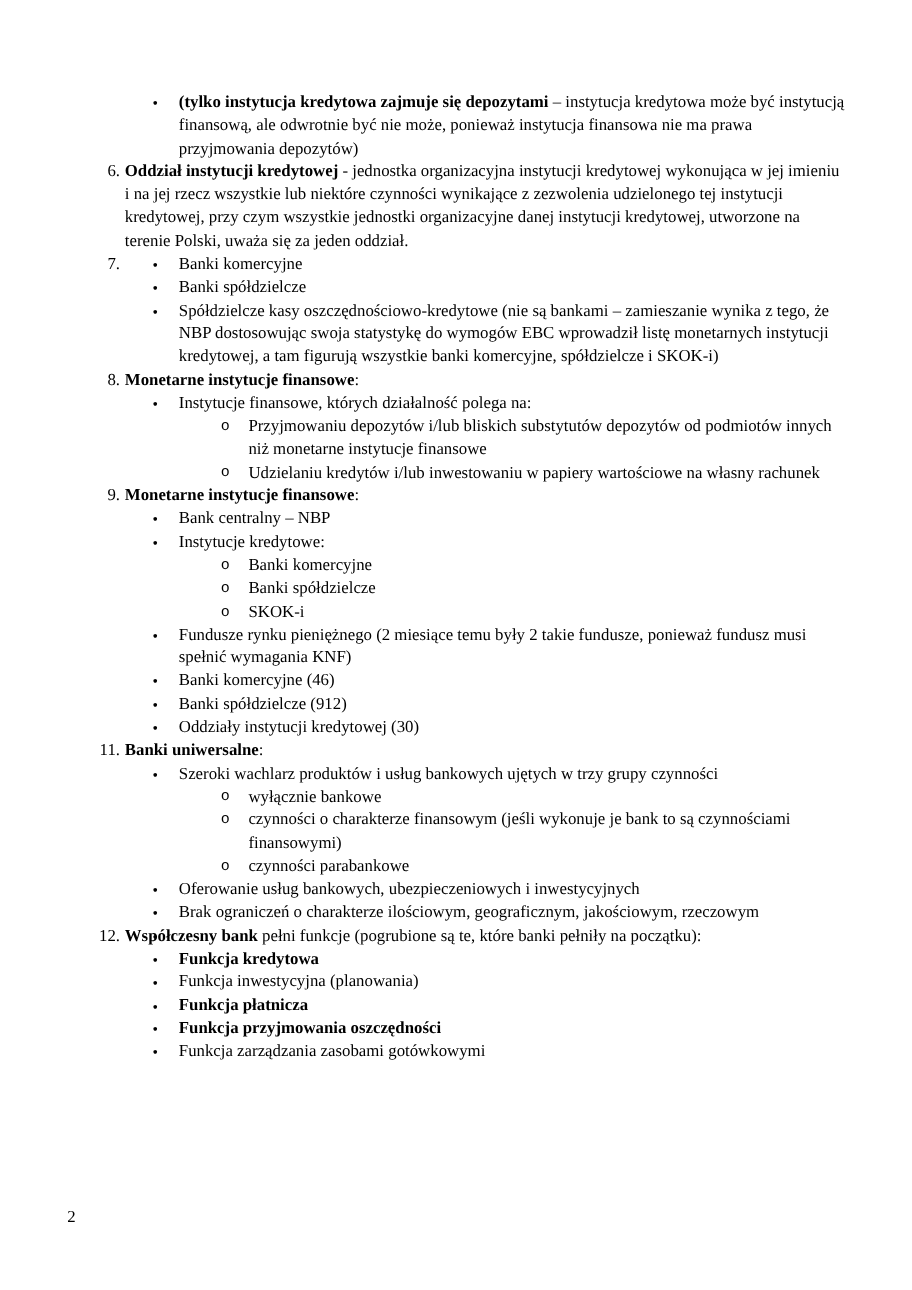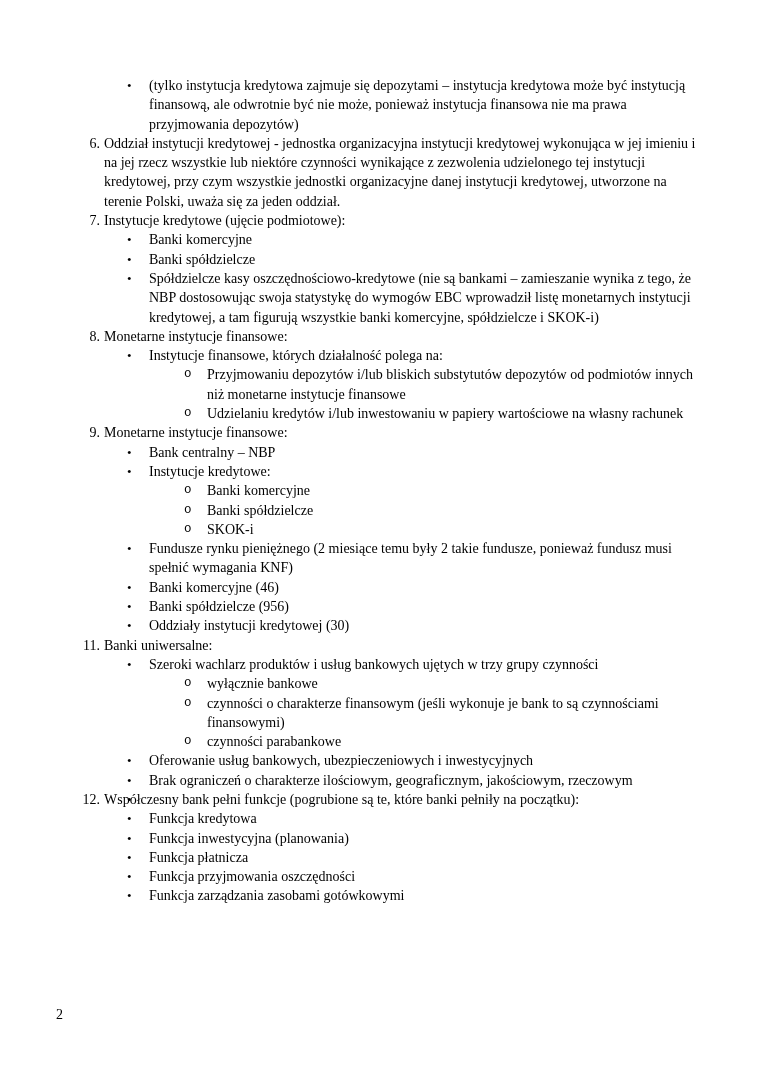--- a/index.html
+++ b/index.html
@@ -45,53 +45,53 @@
   }
 
   
   .lvl2 { padding-left: 207px; }
   .lvl2 > .marker {
     left: 184px;
     font-family: "Liberation Mono", "DejaVu Sans Mono", monospace;
     font-size: 12.5px;
   }
 
-  .b { font-weight: normal; }
+  .b { font-weight: bold; }
 
   .page-number {
     position: absolute;
     left: 56px;
     top: 1005px;
     font-size: 14px;
   }
 </style>
 </head>
 <body>
 
 <div class="page">
   <div class="content">
       <div class="block lvl1"><span class="marker">•</span><span class="text"><span class="b">(tylko instytucja kredytowa zajmuje się depozytami</span><span> – instytucja kredytowa może być instytucją finansową, ale odwrotnie być nie może, ponieważ instytucja finansowa nie ma prawa przyjmowania depozytów)</span></span></div>
       <div class="block lvl0"><span class="marker">6.</span><span class="text"><span class="b">Oddział instytucji kredytowej</span><span> - jednostka organizacyjna instytucji kredytowej wykonująca w jej imieniu i na jej rzecz wszystkie lub niektóre czynności wynikające z zezwolenia udzielonego tej instytucji kredytowej, przy czym wszystkie jednostki organizacyjne danej instytucji kredytowej, utworzone na terenie Polski, uważa się za jeden oddział.</span></span></div>
-      <div class="block lvl0"><span class="marker">7.</span><span class="text"><span class="b">Instytucje kredytowe (ujęcie podmiotowe)</span><span>:</span></span></div>
+      <div class="block lvl0"><span class="marker">7.</span></div>
       <div class="block lvl1"><span class="marker">•</span><span class="text"><span>Banki komercyjne</span></span></div>
       <div class="block lvl1"><span class="marker">•</span><span class="text"><span>Banki spółdzielcze</span></span></div>
       <div class="block lvl1"><span class="marker">•</span><span class="text"><span>Spółdzielcze kasy oszczędnościowo-kredytowe (nie są bankami – zamieszanie wynika z tego, że NBP dostosowując swoja statystykę do wymogów EBC wprowadził listę monetarnych instytucji kredytowej, a tam figurują wszystkie banki komercyjne, spółdzielcze i SKOK-i)</span></span></div>
       <div class="block lvl0"><span class="marker">8.</span><span class="text"><span class="b">Monetarne instytucje finansowe</span><span>:</span></span></div>
       <div class="block lvl1"><span class="marker">•</span><span class="text"><span>Instytucje finansowe, których działalność polega na:</span></span></div>
       <div class="block lvl2"><span class="marker">o</span><span class="text"><span>Przyjmowaniu depozytów i/lub bliskich substytutów depozytów od podmiotów innych niż monetarne instytucje finansowe</span></span></div>
       <div class="block lvl2"><span class="marker">o</span><span class="text"><span>Udzielaniu kredytów i/lub inwestowaniu w papiery wartościowe na własny rachunek</span></span></div>
       <div class="block lvl0"><span class="marker">9.</span><span class="text"><span class="b">Monetarne instytucje finansowe</span><span>:</span></span></div>
       <div class="block lvl1"><span class="marker">•</span><span class="text"><span>Bank centralny – NBP</span></span></div>
       <div class="block lvl1"><span class="marker">•</span><span class="text"><span>Instytucje kredytowe:</span></span></div>
       <div class="block lvl2"><span class="marker">o</span><span class="text"><span>Banki komercyjne</span></span></div>
       <div class="block lvl2"><span class="marker">o</span><span class="text"><span>Banki spółdzielcze</span></span></div>
       <div class="block lvl2"><span class="marker">o</span><span class="text"><span>SKOK-i</span></span></div>
       <div class="block lvl1"><span class="marker">•</span><span class="text"><span>Fundusze rynku pieniężnego (2 miesiące temu były 2 takie fundusze, ponieważ fundusz musi spełnić wymagania KNF)</span></span></div>
       <div class="block lvl1"><span class="marker">•</span><span class="text"><span>Banki komercyjne (46)</span></span></div>
-      <div class="block lvl1"><span class="marker">•</span><span class="text"><span>Banki spółdzielcze (956)</span></span></div>
+      <div class="block lvl1"><span class="marker">•</span><span class="text"><span>Banki spółdzielcze (912)</span></span></div>
       <div class="block lvl1"><span class="marker">•</span><span class="text"><span>Oddziały instytucji kredytowej (30)</span></span></div>
       <div class="block lvl0"><span class="marker">11.</span><span class="text"><span class="b">Banki uniwersalne</span><span>:</span></span></div>
       <div class="block lvl1"><span class="marker">•</span><span class="text"><span>Szeroki wachlarz produktów i usług bankowych ujętych w trzy grupy czynności</span></span></div>
       <div class="block lvl2"><span class="marker">o</span><span class="text"><span>wyłącznie bankowe</span></span></div>
       <div class="block lvl2"><span class="marker">o</span><span class="text"><span>czynności o charakterze finansowym (jeśli wykonuje je bank to są czynnościami finansowymi)</span></span></div>
       <div class="block lvl2"><span class="marker">o</span><span class="text"><span>czynności parabankowe</span></span></div>
       <div class="block lvl1"><span class="marker">•</span><span class="text"><span>Oferowanie usług bankowych, ubezpieczeniowych i inwestycyjnych</span></span></div>
       <div class="block lvl1"><span class="marker">•</span><span class="text"><span>Brak ograniczeń o charakterze ilościowym, geograficznym, jakościowym, rzeczowym</span></span></div>
       <div class="block lvl1"><span class="marker">•</span></div>
       <div class="block lvl0"><span class="marker">12.</span><span class="text"><span class="b">Współczesny bank</span><span> pełni funkcje (pogrubione są te, które banki pełniły na początku):</span></span></div>

